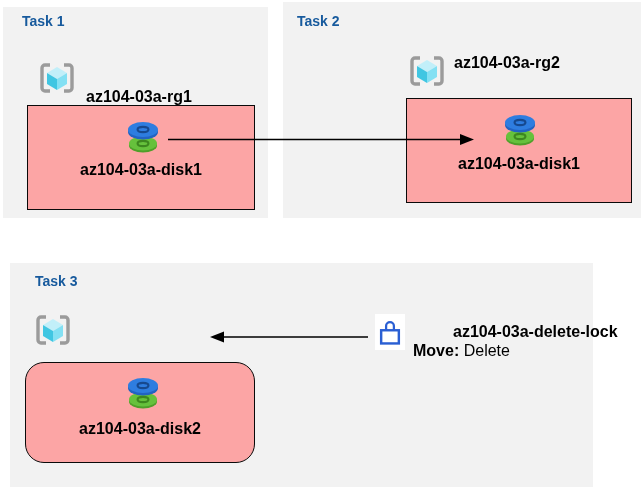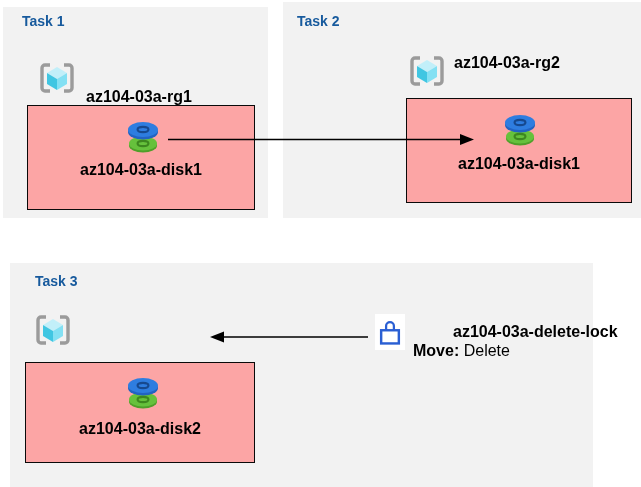--- a/index.html
+++ b/index.html
@@ -82,21 +82,21 @@
     <div class="task-title" style="left:25px;top:10px;">Task 3</div>
 
     <svg class="rg-icon" style="left:23px;top:48px;" viewBox="0 0 40 38">
       <path d="M13 6 H8 C6.3 6 5 7.3 5 9 V29 C5 30.7 6.3 32 8 32 H13" fill="none" stroke="#9b9b9b" stroke-width="3.4"></path>
       <path d="M27 6 H32 C33.7 6 35 7.3 35 9 V29 C35 30.7 33.7 32 32 32 H27" fill="none" stroke="#9b9b9b" stroke-width="3.4"></path>
       <polygon points="20,8 30,14 20,20 10,14" fill="#c2eff9"></polygon>
       <polygon points="10,14 20,20 20,31 10,25" fill="#40c6e2"></polygon>
       <polygon points="30,14 20,20 20,31 30,25" fill="#83e0f3"></polygon>
     </svg>
 
-    <div class="res-box" style="left:15px;top:99px;width:230px;height:101px;">
+    <div class="res-box" style="left:15px;top:99px;width:230px;height:101px;border-radius:19px;">
       <svg class="disk-icon" style="left:99px;top:13px;" viewBox="0 0 36 35">
         <ellipse cx="18" cy="25.5" rx="14" ry="7" fill="#4f9f2a"></ellipse>
         <ellipse cx="18" cy="23.5" rx="14" ry="7" fill="#66c13c"></ellipse>
         <ellipse cx="18" cy="23.5" rx="5.4" ry="2.6" fill="#66c13c" stroke="#3d871f" stroke-width="2.2"></ellipse>
         <ellipse cx="18" cy="12" rx="15" ry="7.5" fill="#2263c2"></ellipse>
         <ellipse cx="18" cy="9.5" rx="15" ry="7.5" fill="#2e7de0"></ellipse>
         <ellipse cx="18" cy="9.5" rx="5.4" ry="2.6" fill="#2e7de0" stroke="#16498f" stroke-width="2.2"></ellipse>
       </svg>
       <div class="res-label" style="top:57px;">az104-03a-disk2</div>
     </div>

